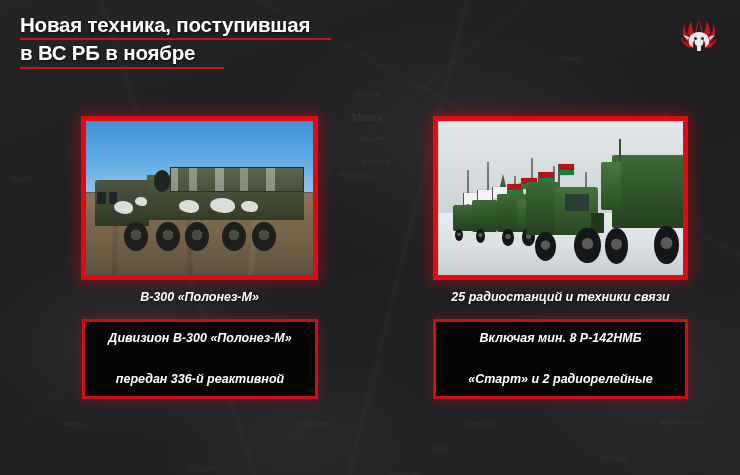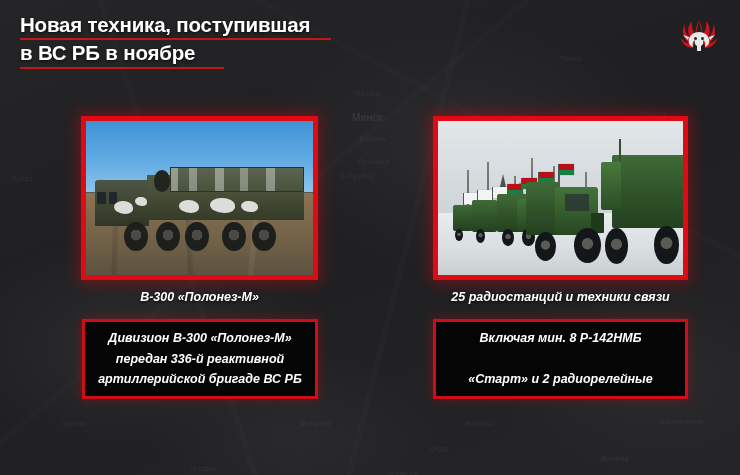--- a/index.html
+++ b/index.html
@@ -299,21 +299,20 @@
           <div class="wheel" style="left:75%;"></div>
         </div>
       </div>
     </div>
 
     <div class="caption" style="left:0; top:174px; width:237px;">В-300 «Полонез-М»</div>
 
     <div class="info-box" style="left:1px; top:203px; width:236px; height:80px;">
       <div class="info-line">Дивизион В-300 «Полонез-М»</div>
       <div class="info-line">передан 336-й реактивной</div>
-      <div class="info-line">артиллерийской бригаде ВС РБ</div>
     </div>
   </div>
 
   <div class="card" style="left:405px; top:116px;margin-left:28px;">
     <div class="photo-frame" style="width:255px; height:164px;">
       <div class="photo">
         <div class="sn-sky"></div>
         <div class="sn-ground"></div>
 
         <div class="tree" style="left:12%; width:2px; height:46px;"></div>

